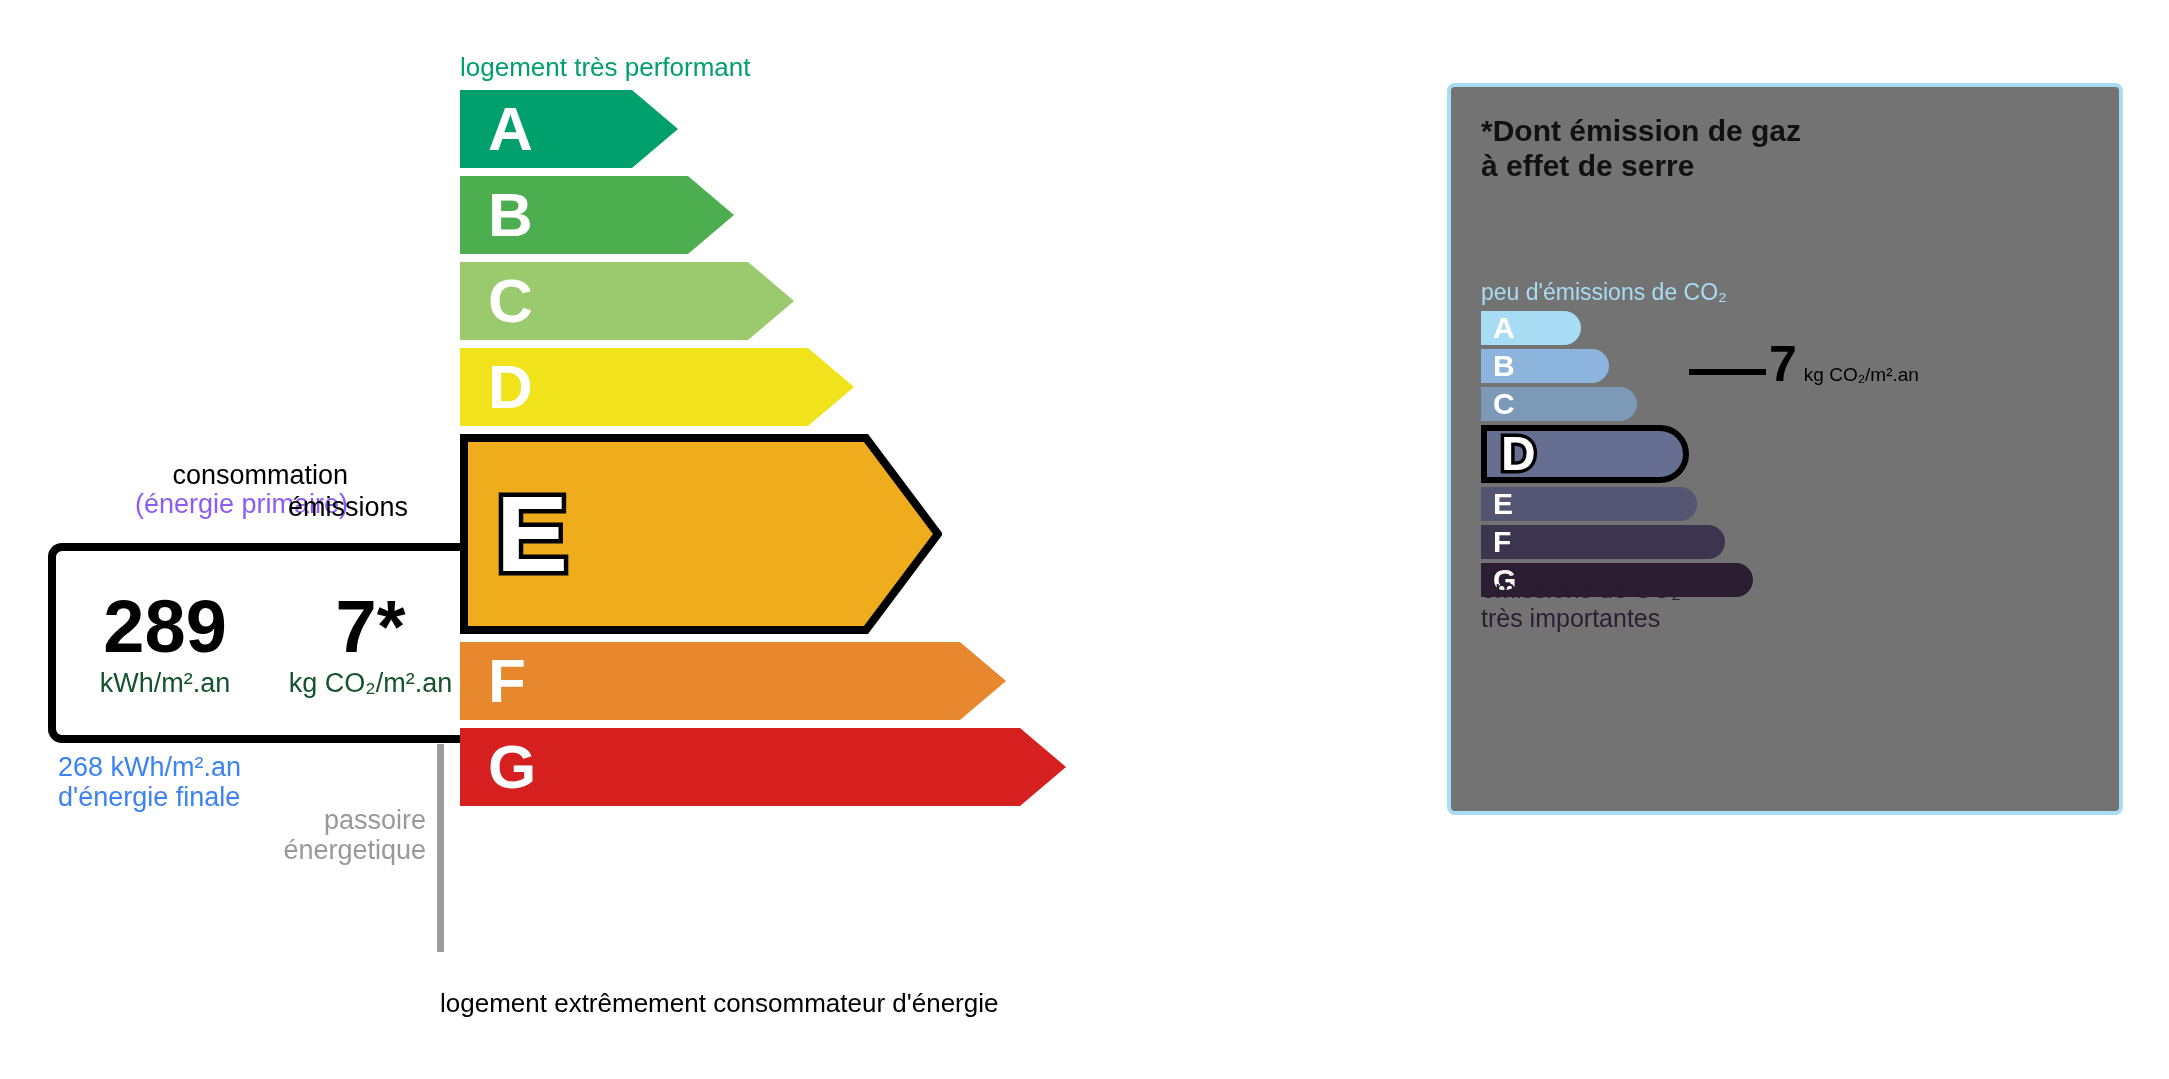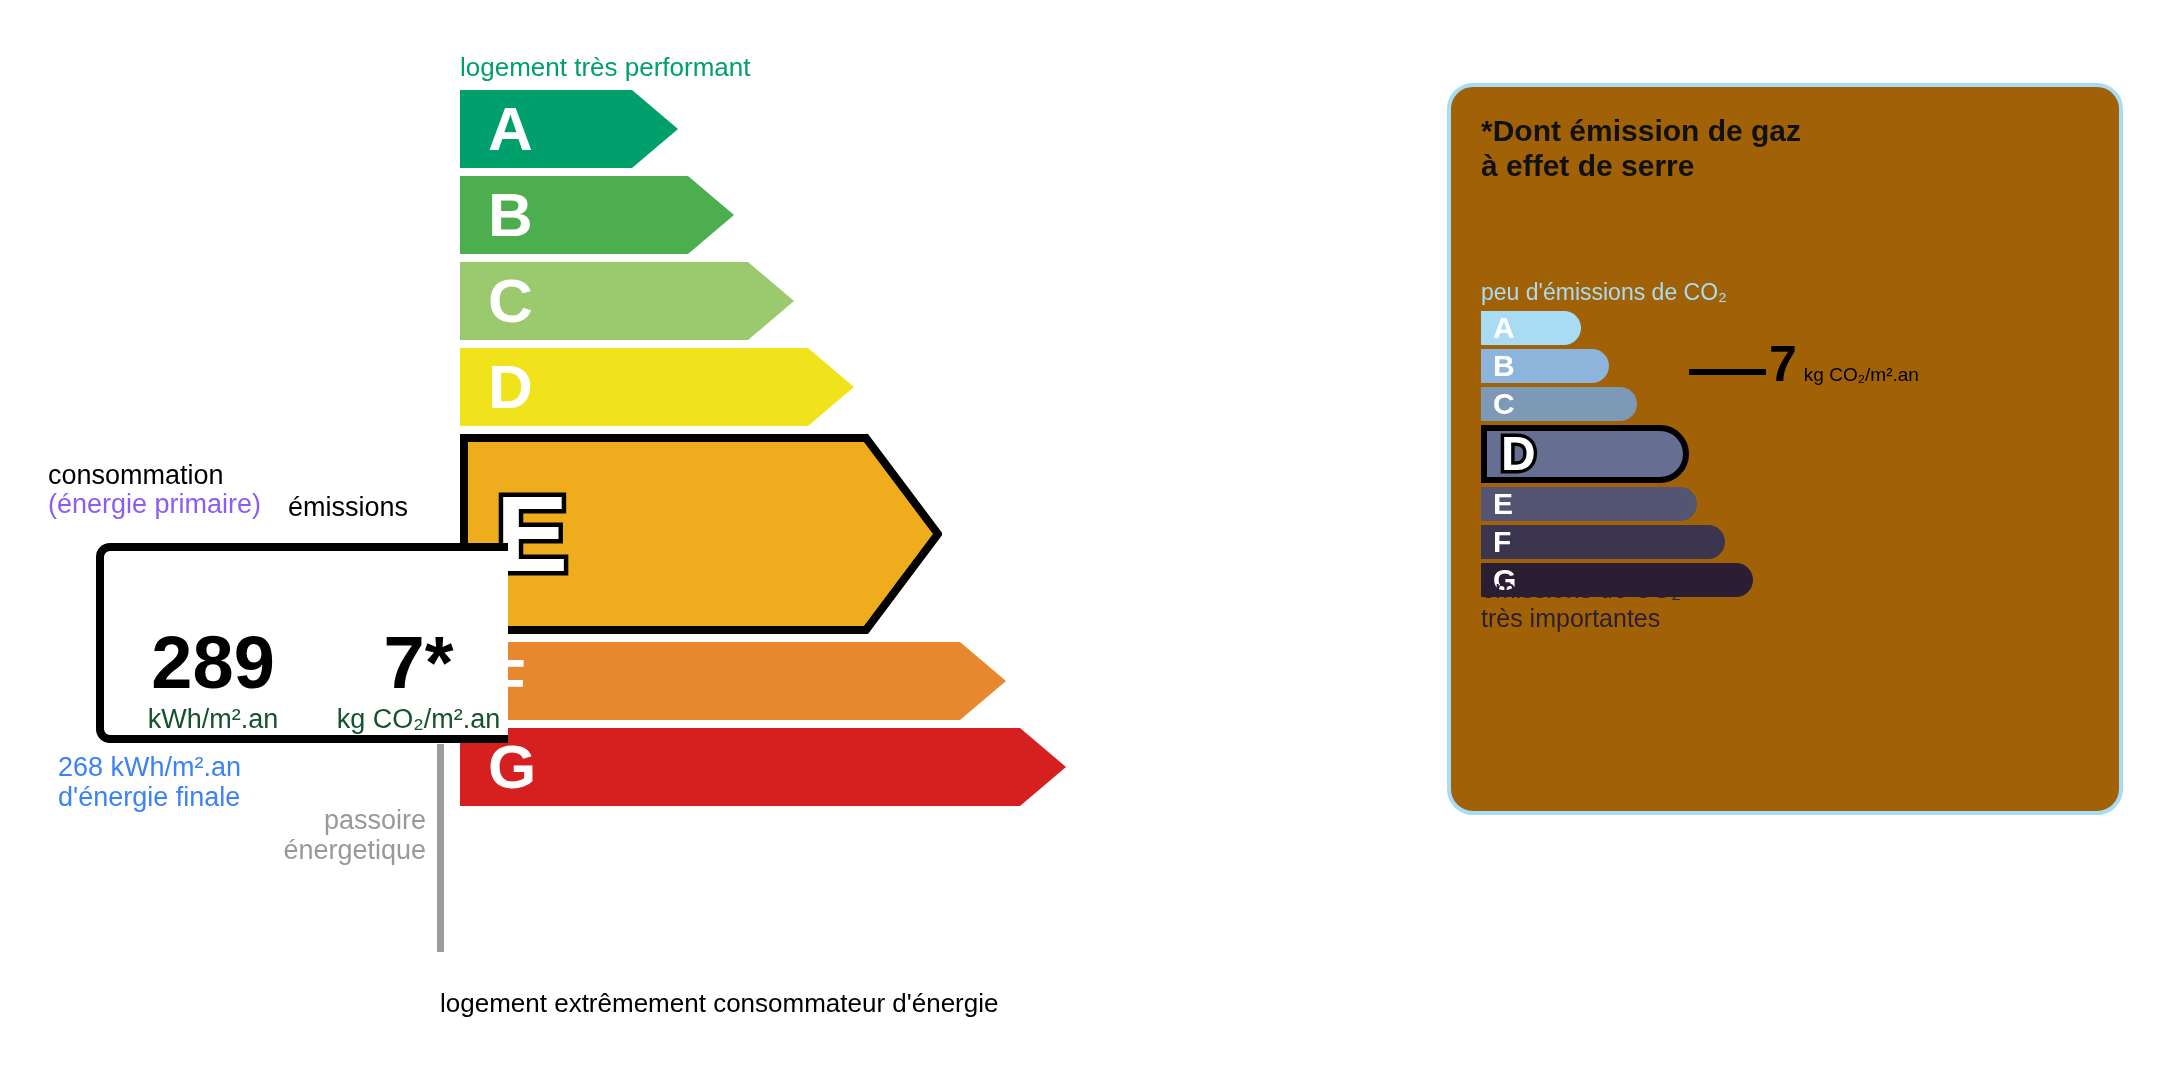--- a/index.html
+++ b/index.html
@@ -85,23 +85,22 @@
     left: 48px;
     top: 543px;
     width: 412px;
     height: 200px;
     box-sizing: border-box;
     border: 8px solid #000000;
     border-right: none;
     border-radius: 14px 0 0 14px;
     background: #ffffff;
     display: flex;
-    align-items: flex-end;
+    align-items: center;
     z-index: 5;
-    margin-left: 48px;
   }
   .value-cell {
     flex: 1 1 0;
     display: flex;
     flex-direction: column;
     align-items: center;
     justify-content: center;
     padding-top: 4px;
   }
   .value-cell.primary { flex: 1.22 1 0; }
@@ -122,21 +121,21 @@
     color: #14532d;
     margin-top: 6px;
     white-space: nowrap;
   }
 
   .label-consommation {
     position: absolute;
     left: 48px;
     top: 461px;
     width: 300px;
-    text-align: left;
+    text-align: right;
     font-size: 27px;
     color: #000000;
     line-height: 1.08;
   }
   .label-consommation .sub { color: #8b5cf6; display: block; }
 
   .label-emissions {
     position: absolute;
     left: 288px;
     top: 492px;
@@ -177,22 +176,22 @@
 
   
   #co2-panel {
     position: absolute;
     left: 1447px;
     top: 83px;
     width: 676px;
     height: 732px;
     box-sizing: border-box;
     border: 4px solid #a8dcf5;
-    border-radius: 26px;
-    background: #a16207;
+    border-radius: 8px;
+    background: #737373;
   }
   #co2-title {
     position: absolute;
     left: 30px;
     top: 27px;
     font-size: 30px;
     font-weight: bold;
     color: #111111;
     line-height: 1.16;
     white-space: pre-line;

